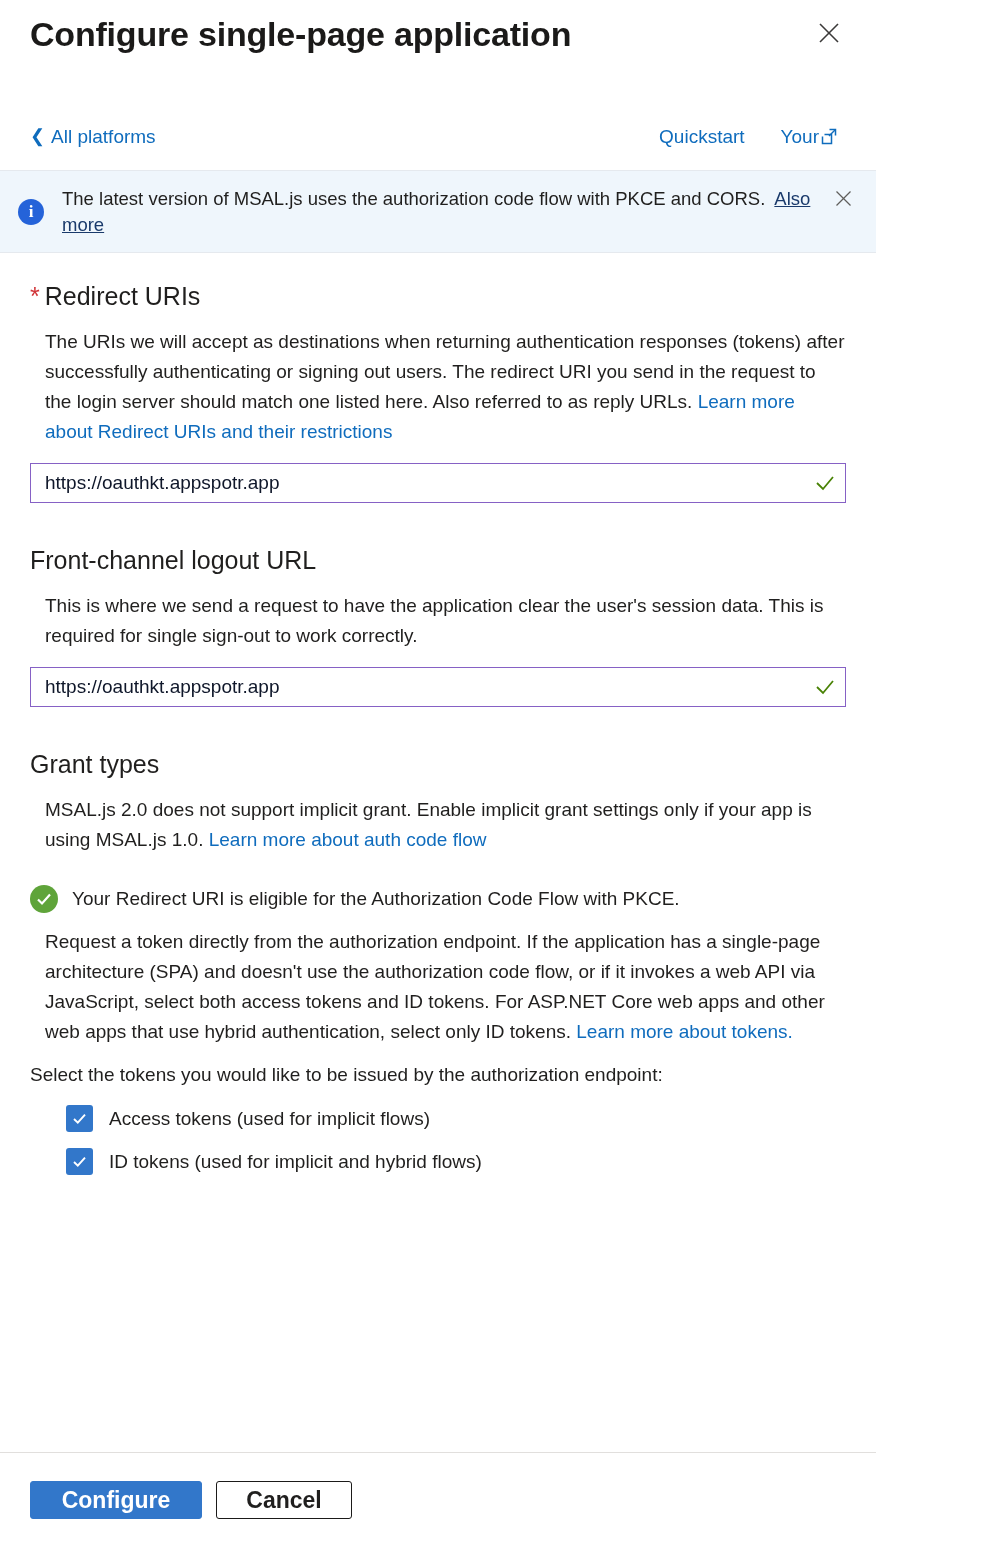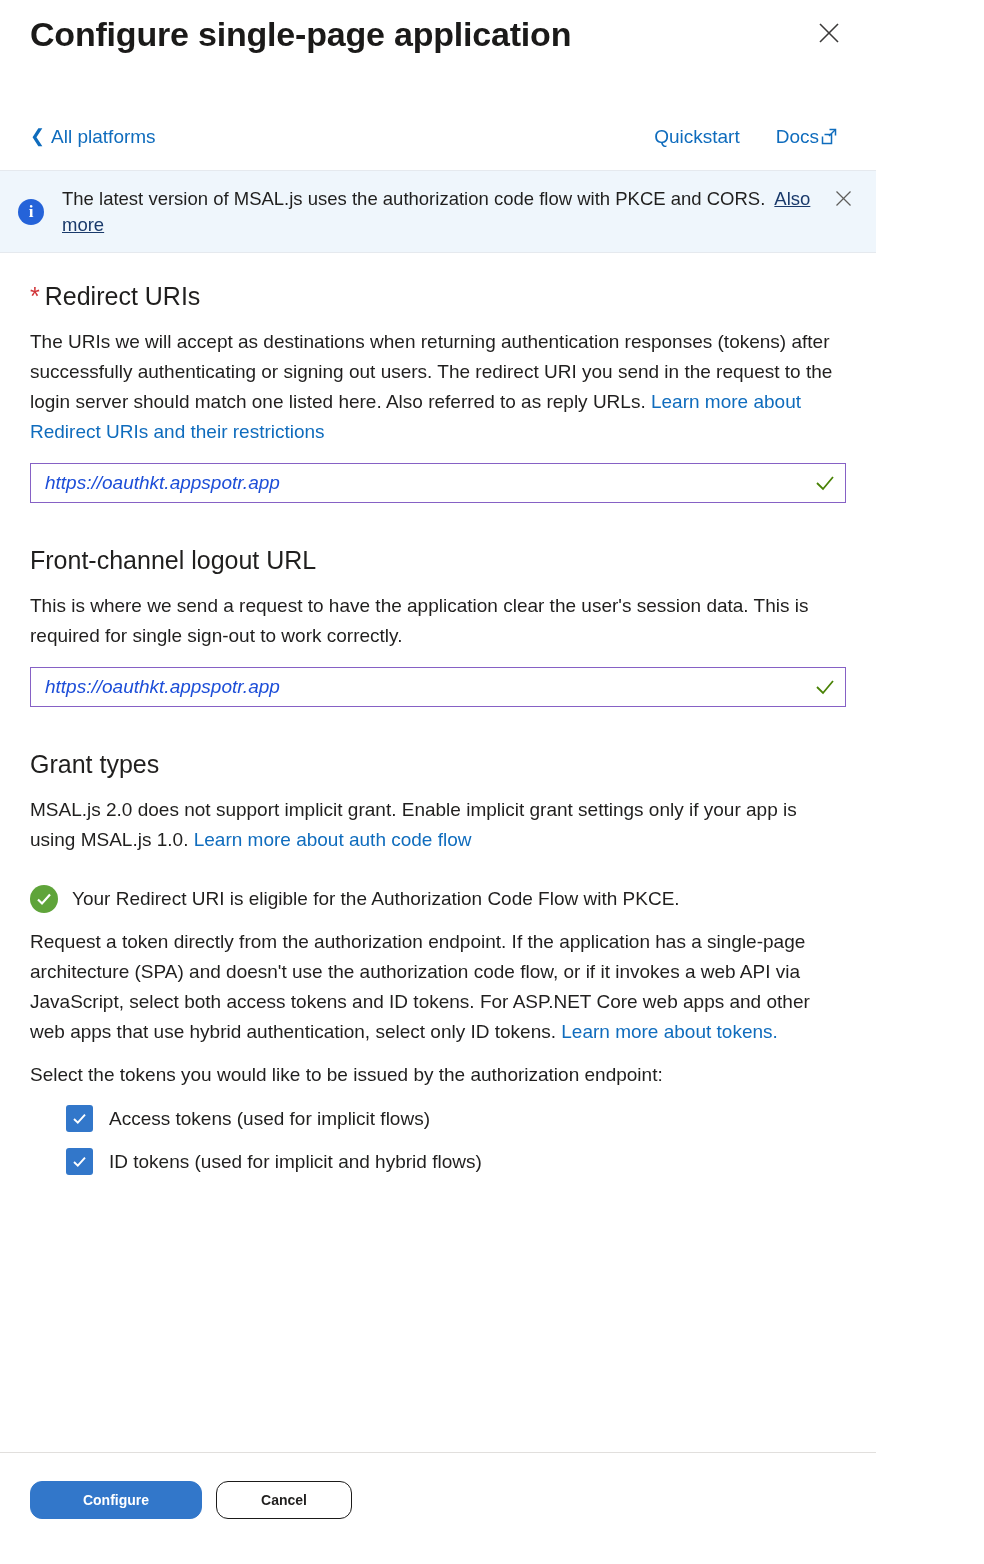--- a/index.html
+++ b/index.html
@@ -167,21 +167,21 @@
 
   h2.section {
     margin: 40px 0 0 0;
     font-size: 25px;
     font-weight: 400;
     color: #201f1e;
     line-height: 34px;
   }
 
   p.desc {
-    margin: 14px 0 0 0;
+    margin: 14px 0 0 15px;
     font-size: 19px;
     line-height: 30px;
     color: #201f1e;
     max-width: 925px;
   }
   p.desc a, .inline-link {
     color: #0f6cbd;
     text-decoration: none;
     cursor: pointer;
   }
@@ -195,24 +195,23 @@
     display: flex;
     align-items: center;
   }
   .field input {
     flex: 1 1 auto;
     border: 0;
     outline: none;
     background: transparent;
     font-family: "Liberation Sans", sans-serif;
     font-size: 19px;
-    color: #1d4ed8;
+    color: #0f172a;
     padding: 0 14px;
     height: 100%;
-    font-style: italic;
   }
   .field .ok {
     flex: 0 0 auto;
     width: 40px;
     display: flex;
     align-items: center;
     justify-content: center;
   }
 
   .status-row {
@@ -265,25 +264,25 @@
     flex: 0 0 auto;
     border-top: 1px solid #e1dfdd;
     height: 112px;
     padding: 28px 30px 0 30px;
     display: flex;
     gap: 14px;
     align-items: flex-start;
   }
   .btn {
     font-family: "Liberation Sans", sans-serif;
-    font-size: 14px;
+    font-size: 23px;
     height: 38px;
     padding: 0 28px;
     cursor: pointer;
-    border-radius: 12px;
+    border-radius: 3px;
     display: inline-flex;
     align-items: center;
     justify-content: center;
   }
   .btn-primary {
     background: #3277ca;
     color: #ffffff;
     border: 1px solid #3277ca;
     font-weight: 700;
     min-width: 172px;
@@ -314,21 +313,21 @@
   <div class="cmdbar">
     <div class="back-link">
       <span class="chev">❮</span>
       <span>All platforms</span>
     </div>
     <div class="cmd-right">
       <a>
         <span>Quickstart</span>
       </a>
       <a>
-        <span>Docs</span>
+        <span>Your</span>
         <span class="ext-icon">
           <svg width="17" height="17" viewBox="0 0 17 17">
             <path d="M2 5.5 h7 v9 h-9 v-7" fill="none" stroke="#0f6cbd" stroke-width="1.5" transform="translate(1.5,1)"></path>
             <path d="M8.5 1.5 h6 v6" fill="none" stroke="#0f6cbd" stroke-width="1.5"></path>
             <line x1="14" y1="2" x2="8" y2="8" stroke="#0f6cbd" stroke-width="1.5"></line>
           </svg>
         </span>
       </a>
     </div>
   </div>

